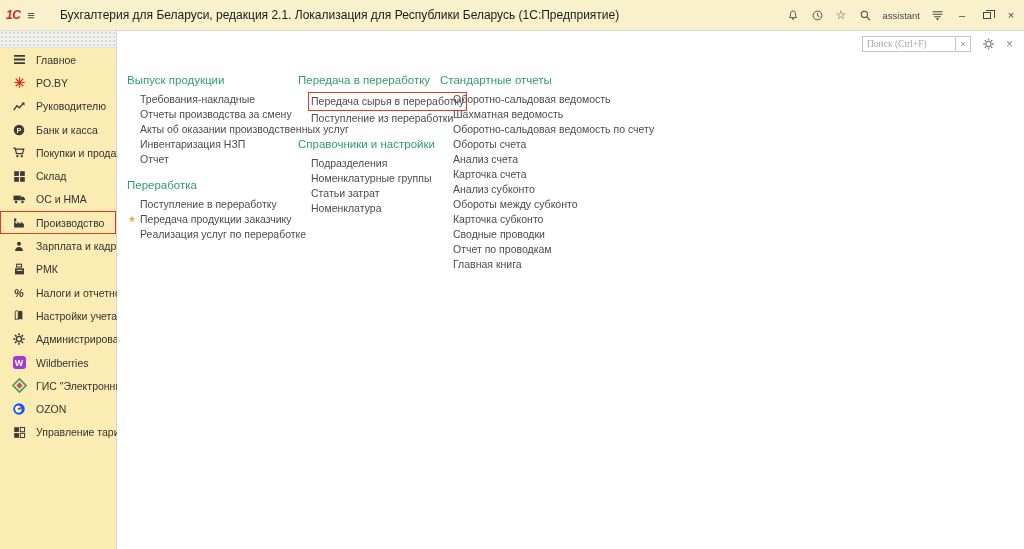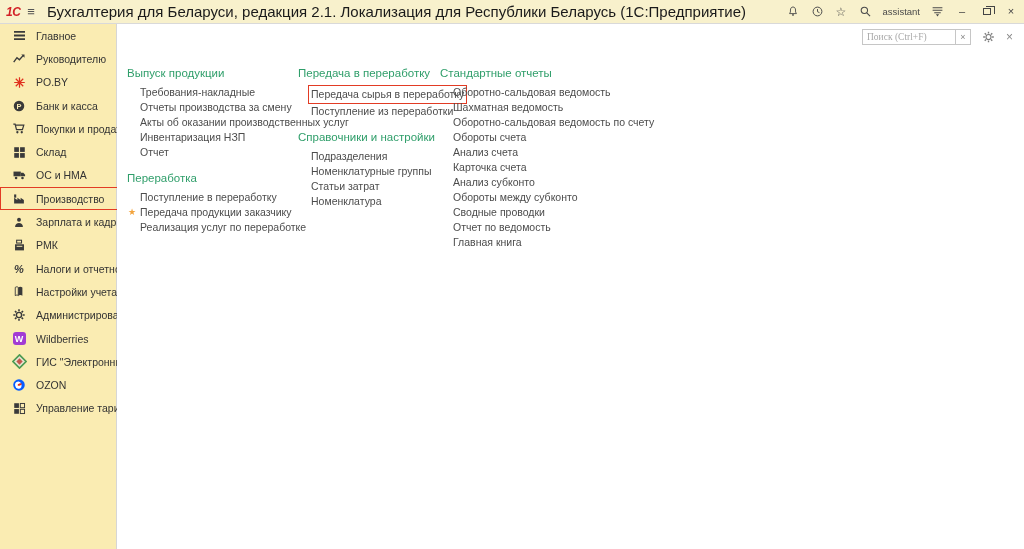--- a/index.html
+++ b/index.html
@@ -1,39 +1,39 @@
 <!DOCTYPE html>
 <html><head>
 <meta charset="utf-8">
 <style>
   * { margin:0; padding:0; box-sizing:border-box; }
   html,body { width:1024px; height:549px; overflow:hidden; }
   body { font-family:"Liberation Sans", sans-serif; background:#fff; }
   .window { width:1024px; height:549px; display:flex; flex-direction:column; }
 
   
-  .titlebar { height:24px; flex:none; background:#f8f1cc; border-bottom:1px solid #d9d9d9;
+  .titlebar { height:31px; flex:none; background:#f8f1cc; border-bottom:1px solid #d9d9d9;
               display:flex; align-items:center; padding:0 6px; gap:7px; }
   .logo { color:#d21f26; font-weight:bold; font-style:italic; font-size:12px; letter-spacing:-0.5px; }
   .tb-burger { color:#555; font-size:13px; line-height:1; }
-  .tb-title { font-size:15px; color:#1a1a1a; margin-left:5px; white-space:nowrap; overflow:hidden; }
+  .tb-title { font-size:12px; color:#1a1a1a; margin-left:18px; white-space:nowrap; overflow:hidden; }
   .tb-right { margin-left:auto; display:flex; align-items:center; gap:11px; }
   .tb-ic { width:13px; height:13px; display:flex; align-items:center; justify-content:center; color:#4a4a4a; }
   .tb-ic svg { display:block; }
   .tb-star { font-size:12px; color:#4a4a4a; line-height:1; }
   .assistant { font-size:9.5px; color:#4a4a4a; }
   .winbtn { font-size:11px; color:#444; width:14px; text-align:center; line-height:1; }
   .restore-box { width:8px; height:7px; border:1px solid #444; position:relative; }
   .restore-box:before { content:""; position:absolute; left:2px; top:-3px; width:8px; height:7px; border:1px solid #444; border-bottom:none; border-left:none; }
 
   
   .bodyrow { flex:1; display:flex; min-height:0; }
 
   
-  .sidebar { width:117px; flex:none; background:#faecb2; border-right:1px solid #d6d6d6; display:flex; flex-direction:row; }
+  .sidebar { width:117px; flex:none; background:#faecb2; border-right:1px solid #d6d6d6; display:flex; flex-direction:column; }
   .sb-strip { height:17px; flex:none; background:#f1f1ef;
               background-image:radial-gradient(#d8d8d2 0.8px, transparent 0.9px); background-size:4px 4px;
               border-bottom:1px solid #e3e3df; }
   .sb-item { height:23.3px; display:flex; align-items:center; padding-left:10px; gap:9px;
              font-size:10.5px; color:#333; border:1px solid transparent; cursor:pointer; }
   .sb-item.selected { border:1px solid #e23b24; }
   .sb-icon { width:16px; height:16px; flex:none; display:flex; align-items:center; justify-content:center; }
   .sb-icon svg { display:block; }
   .sb-label { white-space:nowrap; }
   .badge-w { width:13px; height:13px; background:#a23bd4; border-radius:3px; color:#fff; font-size:9px; font-weight:bold;
@@ -114,37 +114,37 @@
           <div class="sb-item">
             <span class="sb-icon">
               <svg width="13" height="11" viewBox="0 0 14 12">
                 <path d="M1 2h12M1 6h12M1 10h12" stroke="#3a3a3a" stroke-width="2"></path>
               </svg>
             </span>
             <span class="sb-label">Главное</span>
           </div>
           <div class="sb-item">
             <span class="sb-icon">
-              <svg width="14" height="13" viewBox="0 0 16 16">
-                <path d="M1.5 12.5L5.5 7l3 2.5L13 4.5" fill="none" stroke="#3a3a3a" stroke-width="1.7"></path>
-                <path d="M10.8 3.2h4v4z" fill="#3a3a3a"></path>
-              </svg>
-            </span>
-            <span class="sb-label">Руководителю</span>
-          </div>
-          <div class="sb-item">
-            <span class="sb-icon">
               <svg width="13" height="13" viewBox="0 0 16 16">
                 <g stroke="#e0301e" stroke-width="1.5">
                   <path d="M8 1.5v13M1.5 8h13M3.4 3.4l9.2 9.2M12.6 3.4l-9.2 9.2"></path>
                 </g>
                 <circle cx="8" cy="8" r="2.2" fill="#e0301e"></circle>
               </svg>
             </span>
             <span class="sb-label">PO.BY</span>
+          </div>
+          <div class="sb-item">
+            <span class="sb-icon">
+              <svg width="14" height="13" viewBox="0 0 16 16">
+                <path d="M1.5 12.5L5.5 7l3 2.5L13 4.5" fill="none" stroke="#3a3a3a" stroke-width="1.7"></path>
+                <path d="M10.8 3.2h4v4z" fill="#3a3a3a"></path>
+              </svg>
+            </span>
+            <span class="sb-label">Руководителю</span>
           </div>
           <div class="sb-item">
             <span class="sb-icon">
               <svg width="14" height="14" viewBox="0 0 16 16">
                 <circle cx="8" cy="8" r="6" fill="#3a3a3a"></circle>
                 <text x="8" y="11" font-size="8.5" font-weight="bold" fill="#faecb2" text-anchor="middle" font-family="Liberation Sans, sans-serif">Р</text>
               </svg>
             </span>
             <span class="sb-label">Банк и касса</span>
           </div>
@@ -326,21 +326,22 @@
             <div class="menu-section">
               <div class="section-title">Стандартные отчеты</div>
               <div class="menu-item"><span>Оборотно-сальдовая ведомость</span></div>
               <div class="menu-item"><span>Шахматная ведомость</span></div>
               <div class="menu-item"><span>Оборотно-сальдовая ведомость по счету</span></div>
               <div class="menu-item"><span>Обороты счета</span></div>
               <div class="menu-item"><span>Анализ счета</span></div>
               <div class="menu-item"><span>Карточка счета</span></div>
               <div class="menu-item"><span>Анализ субконто</span></div>
               <div class="menu-item"><span>Обороты между субконто</span></div>
+              <div class="menu-item"><span>Карточка субконто</span></div>
               <div class="menu-item"><span>Сводные проводки</span></div>
-              <div class="menu-item"><span>Отчет по ведомость</span></div>
+              <div class="menu-item"><span>Отчет по проводкам</span></div>
               <div class="menu-item"><span>Главная книга</span></div>
             </div>
           </div>
         </div>
     </div>
   </div>
 </div>
 
 </body></html>

